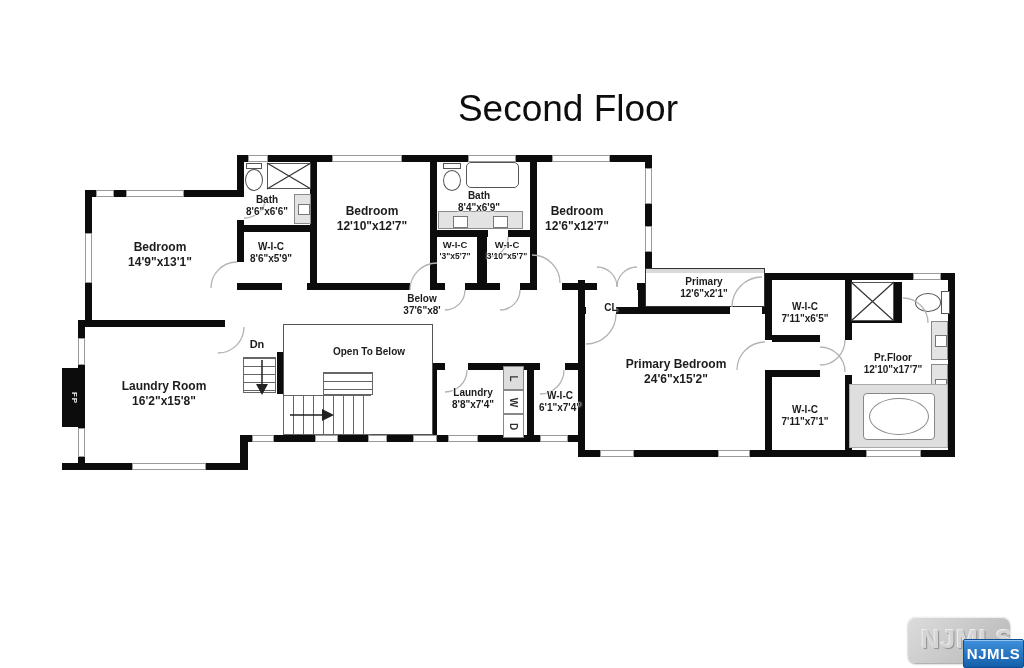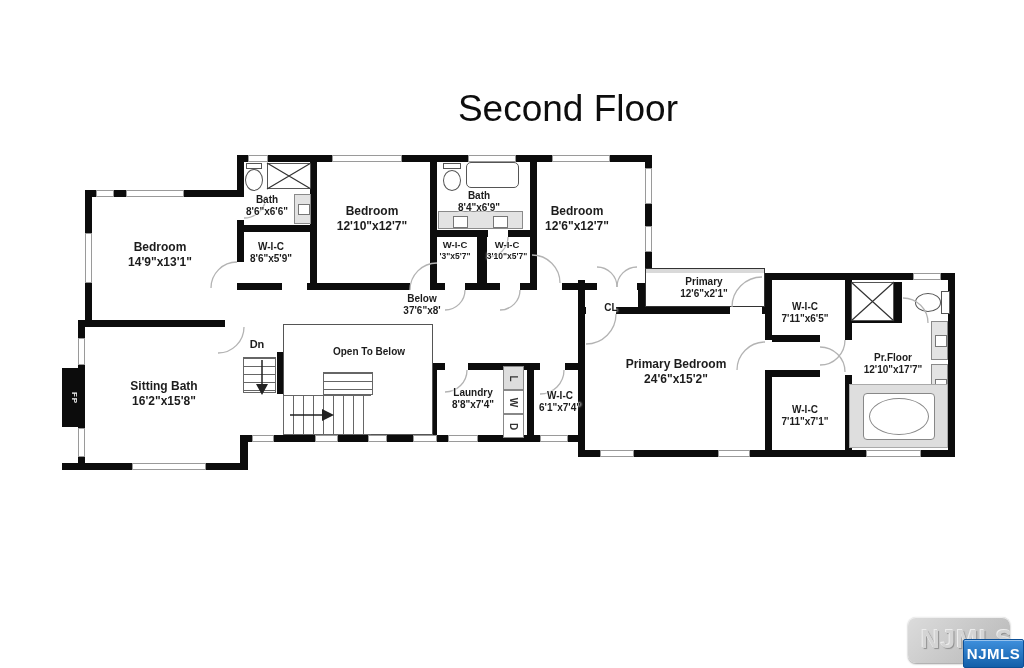--- a/index.html
+++ b/index.html
@@ -264,21 +264,21 @@
     <span class="nm">Primary</span>
     <span class="dm">12'6"x2'1"</span>
   </div>
   <div class="lbl" style="left:369px;top:352px">
     <span class="nm">Open To Below</span>
   </div>
   <div class="lbl dnlbl" style="left:257px;top:345px">
     <span class="nm">Dn</span>
   </div>
   <div class="lbl sz16" style="left:164px;top:394px">
-    <span class="nm">Sitting Bath</span>
+    <span class="nm">Laundry Room</span>
     <span class="dm">16'2"x15'8"</span>
   </div>
   <div class="lbl" style="left:473px;top:399px">
     <span class="nm">Laundry</span>
     <span class="dm">8'8"x7'4"</span>
   </div>
   <div class="lbl" style="left:560px;top:402px">
     <span class="nm">W-I-C</span>
     <span class="dm">6'1"x7'4"</span>
   </div>

